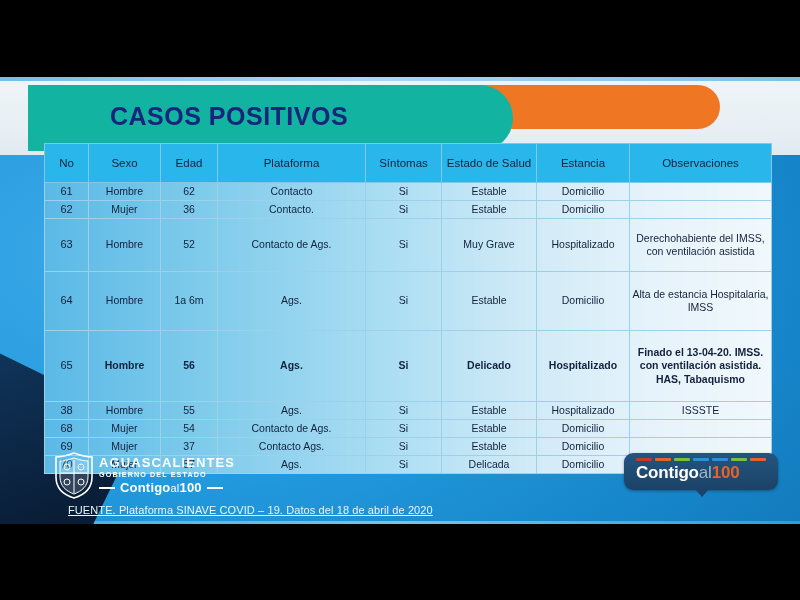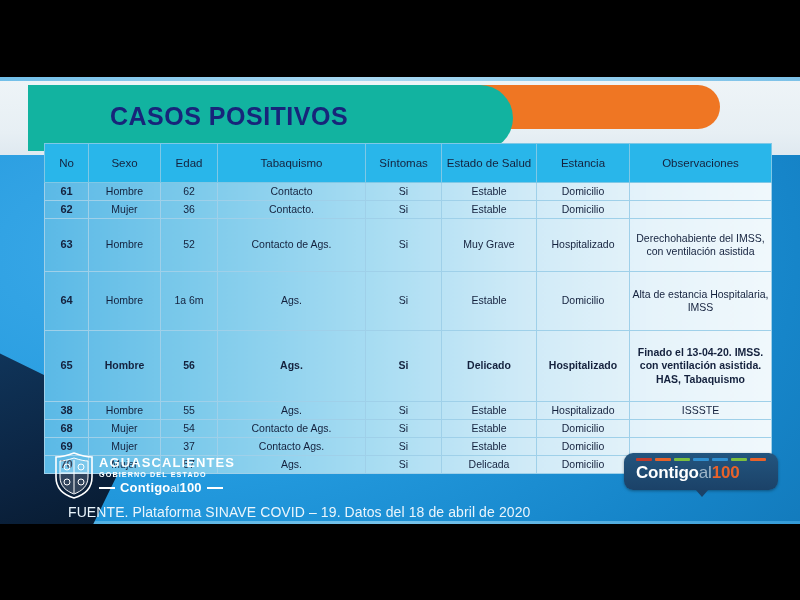--- a/index.html
+++ b/index.html
@@ -120,21 +120,21 @@
   table.cases thead th {
     background: #29b6ea;
     color: #14213d;
     font-size: 11.5px;
     font-weight: normal;
     height: 34px;
     border: 1px solid #7fc8e6;
     padding: 2px 2px;
   }
   table.cases td.num {
-    font-weight: bold;
+    font-weight: normal;
     font-size: 11px;
   }
   tr.r-short td { height: 15px; }
   tr.r-tall  td { height: 50px; }
   tr.r-xtall td { height: 56px; }
   tr.r-xxtall td { height: 68px; font-weight: bold; }
 
   
   col.c-no    { width: 44px; }
   col.c-sexo  { width: 72px; }
@@ -267,22 +267,23 @@
     border-left: 7px solid transparent;
     border-right: 7px solid transparent;
     border-top: 8px solid #1b4268;
   }
 
   .source {
     position: absolute;
     left: 68px;
     top: 55px;
     color: #eaf5fc;
-    font-size: 14px;
+    font-size: 11px;
     letter-spacing: .1px;
+    text-decoration: underline;
   }
 </style>
 </head>
 <body>
 
 <div id="screen">
 
   <div id="slide">
 
     <div class="slide-top-rim"></div>
@@ -308,21 +309,21 @@
           <col class="c-sint">
             <col class="c-estado">
             <col class="c-estan">
             <col class="c-obs">
         </colgroup>
         <thead>
           <tr>
             <th>No</th>
             <th>Sexo</th>
             <th>Edad</th>
-            <th>Tabaquismo</th>
+            <th>Plataforma</th>
             <th>Síntomas</th>
             <th>Estado de Salud</th>
             <th>Estancia</th>
             <th>Observaciones</th>
           </tr>
         </thead>
         <tbody id="tbody">
             <tr class="r-short">
               <td class="num">61</td>
               <td>Hombre</td>

